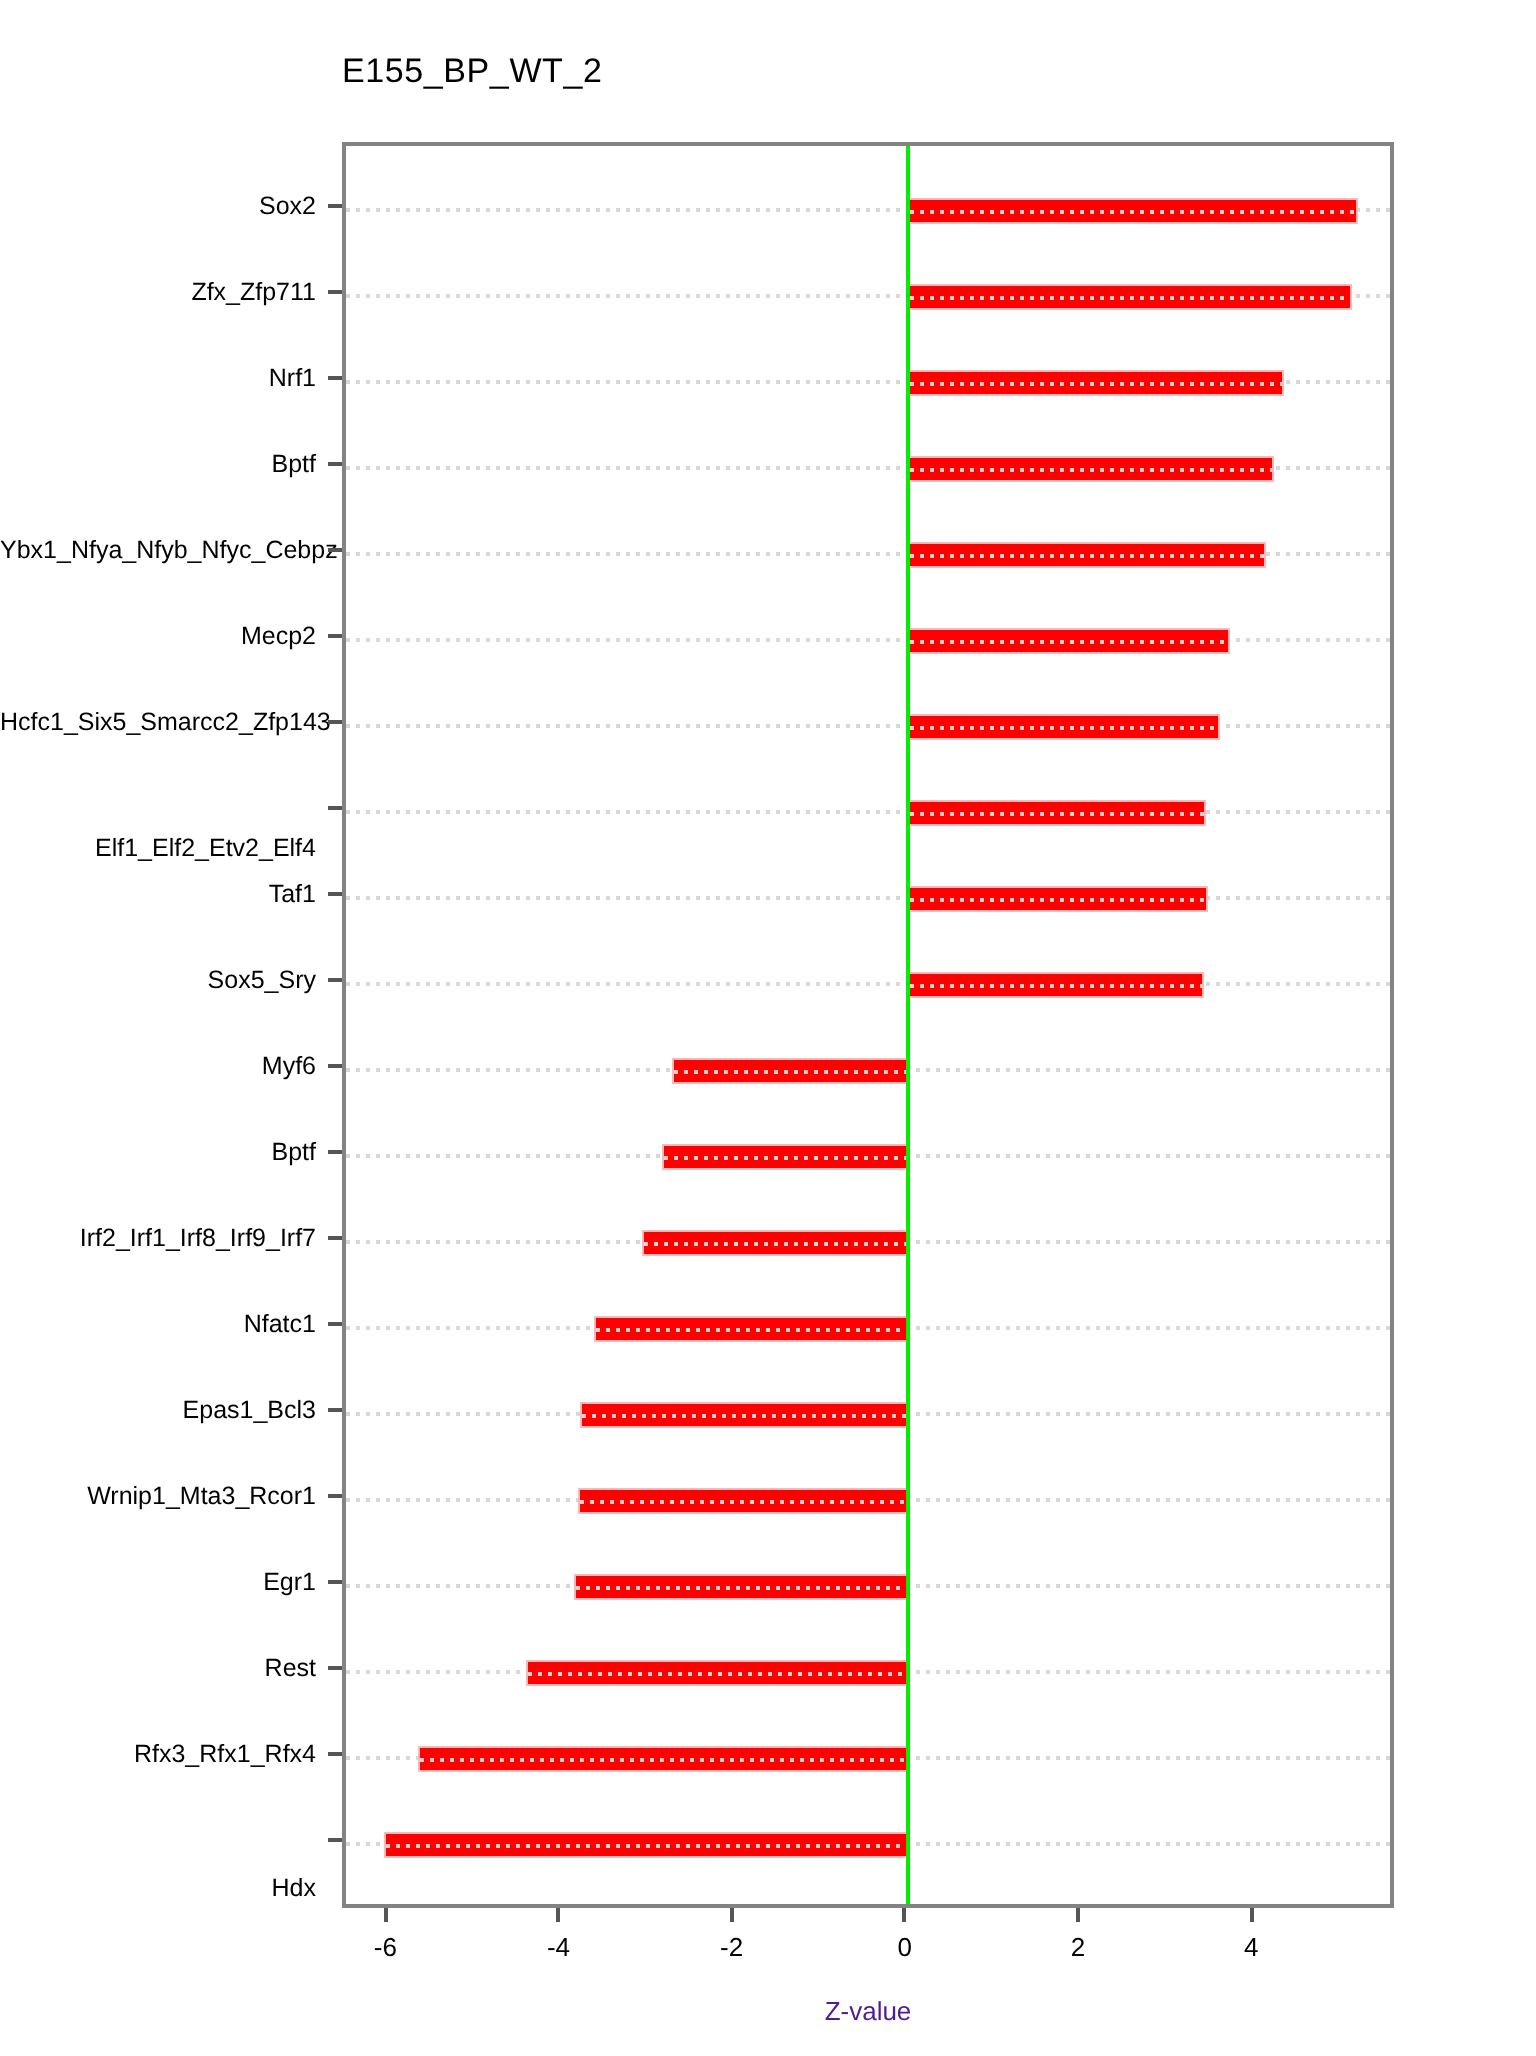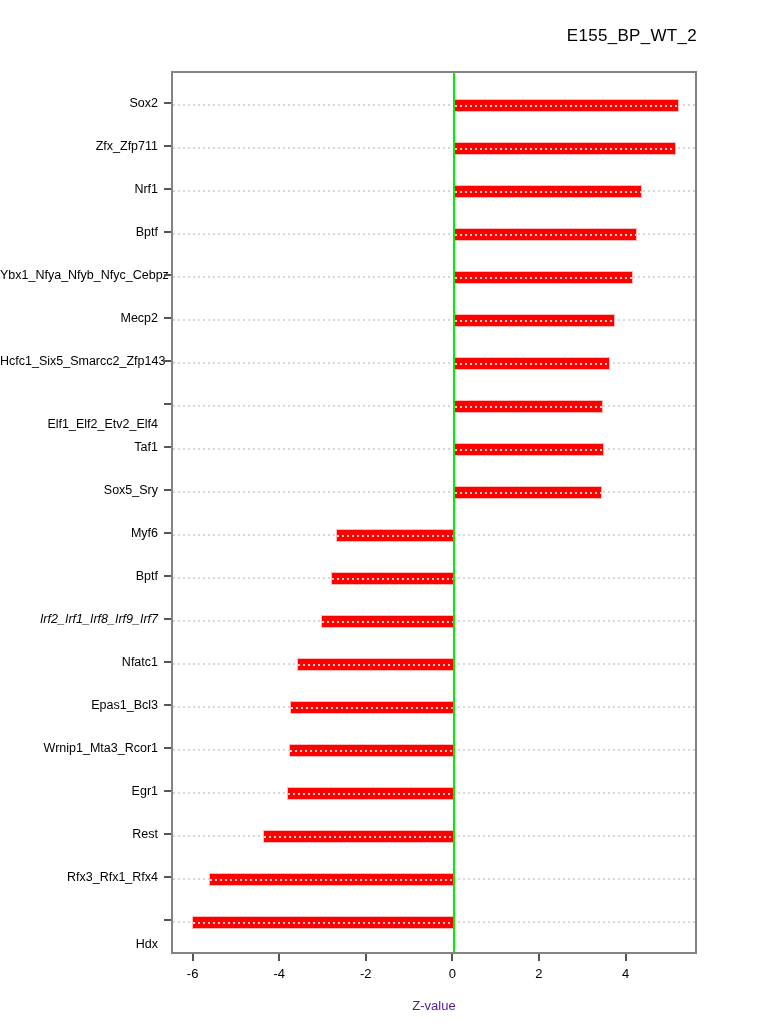--- a/index.html
+++ b/index.html
@@ -1,21 +1,21 @@
 <!DOCTYPE html>
 <html><head>
 <meta charset="utf-8">
 <style>
   html,body{margin:0;padding:0;background:#ffffff;}
   #canvas{
     position:relative;width:768px;height:1028px;background:#ffffff;overflow:hidden;
     font-family:"Liberation Sans",sans-serif;color:#000;
   }
   #chart-title{
-    position:absolute;top:26px;left:171px;width:526px;text-align:right;
+    position:absolute;top:26px;left:171px;width:526px;text-align:left;
     font-size:17px;letter-spacing:.3px;color:#000;
   }
   #plot-area{
     position:absolute;left:171px;top:71px;width:526px;height:883px;
     border:2px solid #838383;box-sizing:border-box;background:#fff;
   }
   .gridline{
     position:absolute;left:0;width:100%;height:2px;
     background-image:repeating-linear-gradient(90deg,#d8d8d8 0,#d8d8d8 2px,transparent 2px,transparent 5px);
   }
@@ -158,21 +158,21 @@
       <div class="ylabel" style="top: 416px;">Elf1_Elf2_Etv2_Elf4</div>
       <div class="ytick" style="left: 164px; top: 403px;"></div>
       <div class="ylabel" style="top: 439px;">Taf1</div>
       <div class="ytick" style="left: 164px; top: 446px;"></div>
       <div class="ylabel" style="top: 482px;">Sox5_Sry</div>
       <div class="ytick" style="left: 164px; top: 489px;"></div>
       <div class="ylabel" style="top: 525px;">Myf6</div>
       <div class="ytick" style="left: 164px; top: 532px;"></div>
       <div class="ylabel" style="top: 568px;">Bptf</div>
       <div class="ytick" style="left: 164px; top: 575px;"></div>
-      <div class="ylabel" style="top: 611px; font-style: italic;">Irf2_Irf1_Irf8_Irf9_Irf7</div>
+      <div class="ylabel" style="top: 611px;">Irf2_Irf1_Irf8_Irf9_Irf7</div>
       <div class="ytick" style="left: 164px; top: 618px;"></div>
       <div class="ylabel" style="top: 654px;">Nfatc1</div>
       <div class="ytick" style="left: 164px; top: 661px;"></div>
       <div class="ylabel" style="top: 697px;">Epas1_Bcl3</div>
       <div class="ytick" style="left: 164px; top: 704px;"></div>
       <div class="ylabel" style="top: 740px;">Wrnip1_Mta3_Rcor1</div>
       <div class="ytick" style="left: 164px; top: 747px;"></div>
       <div class="ylabel" style="top: 783px;">Egr1</div>
       <div class="ytick" style="left: 164px; top: 790px;"></div>
       <div class="ylabel" style="top: 826px;">Rest</div>

